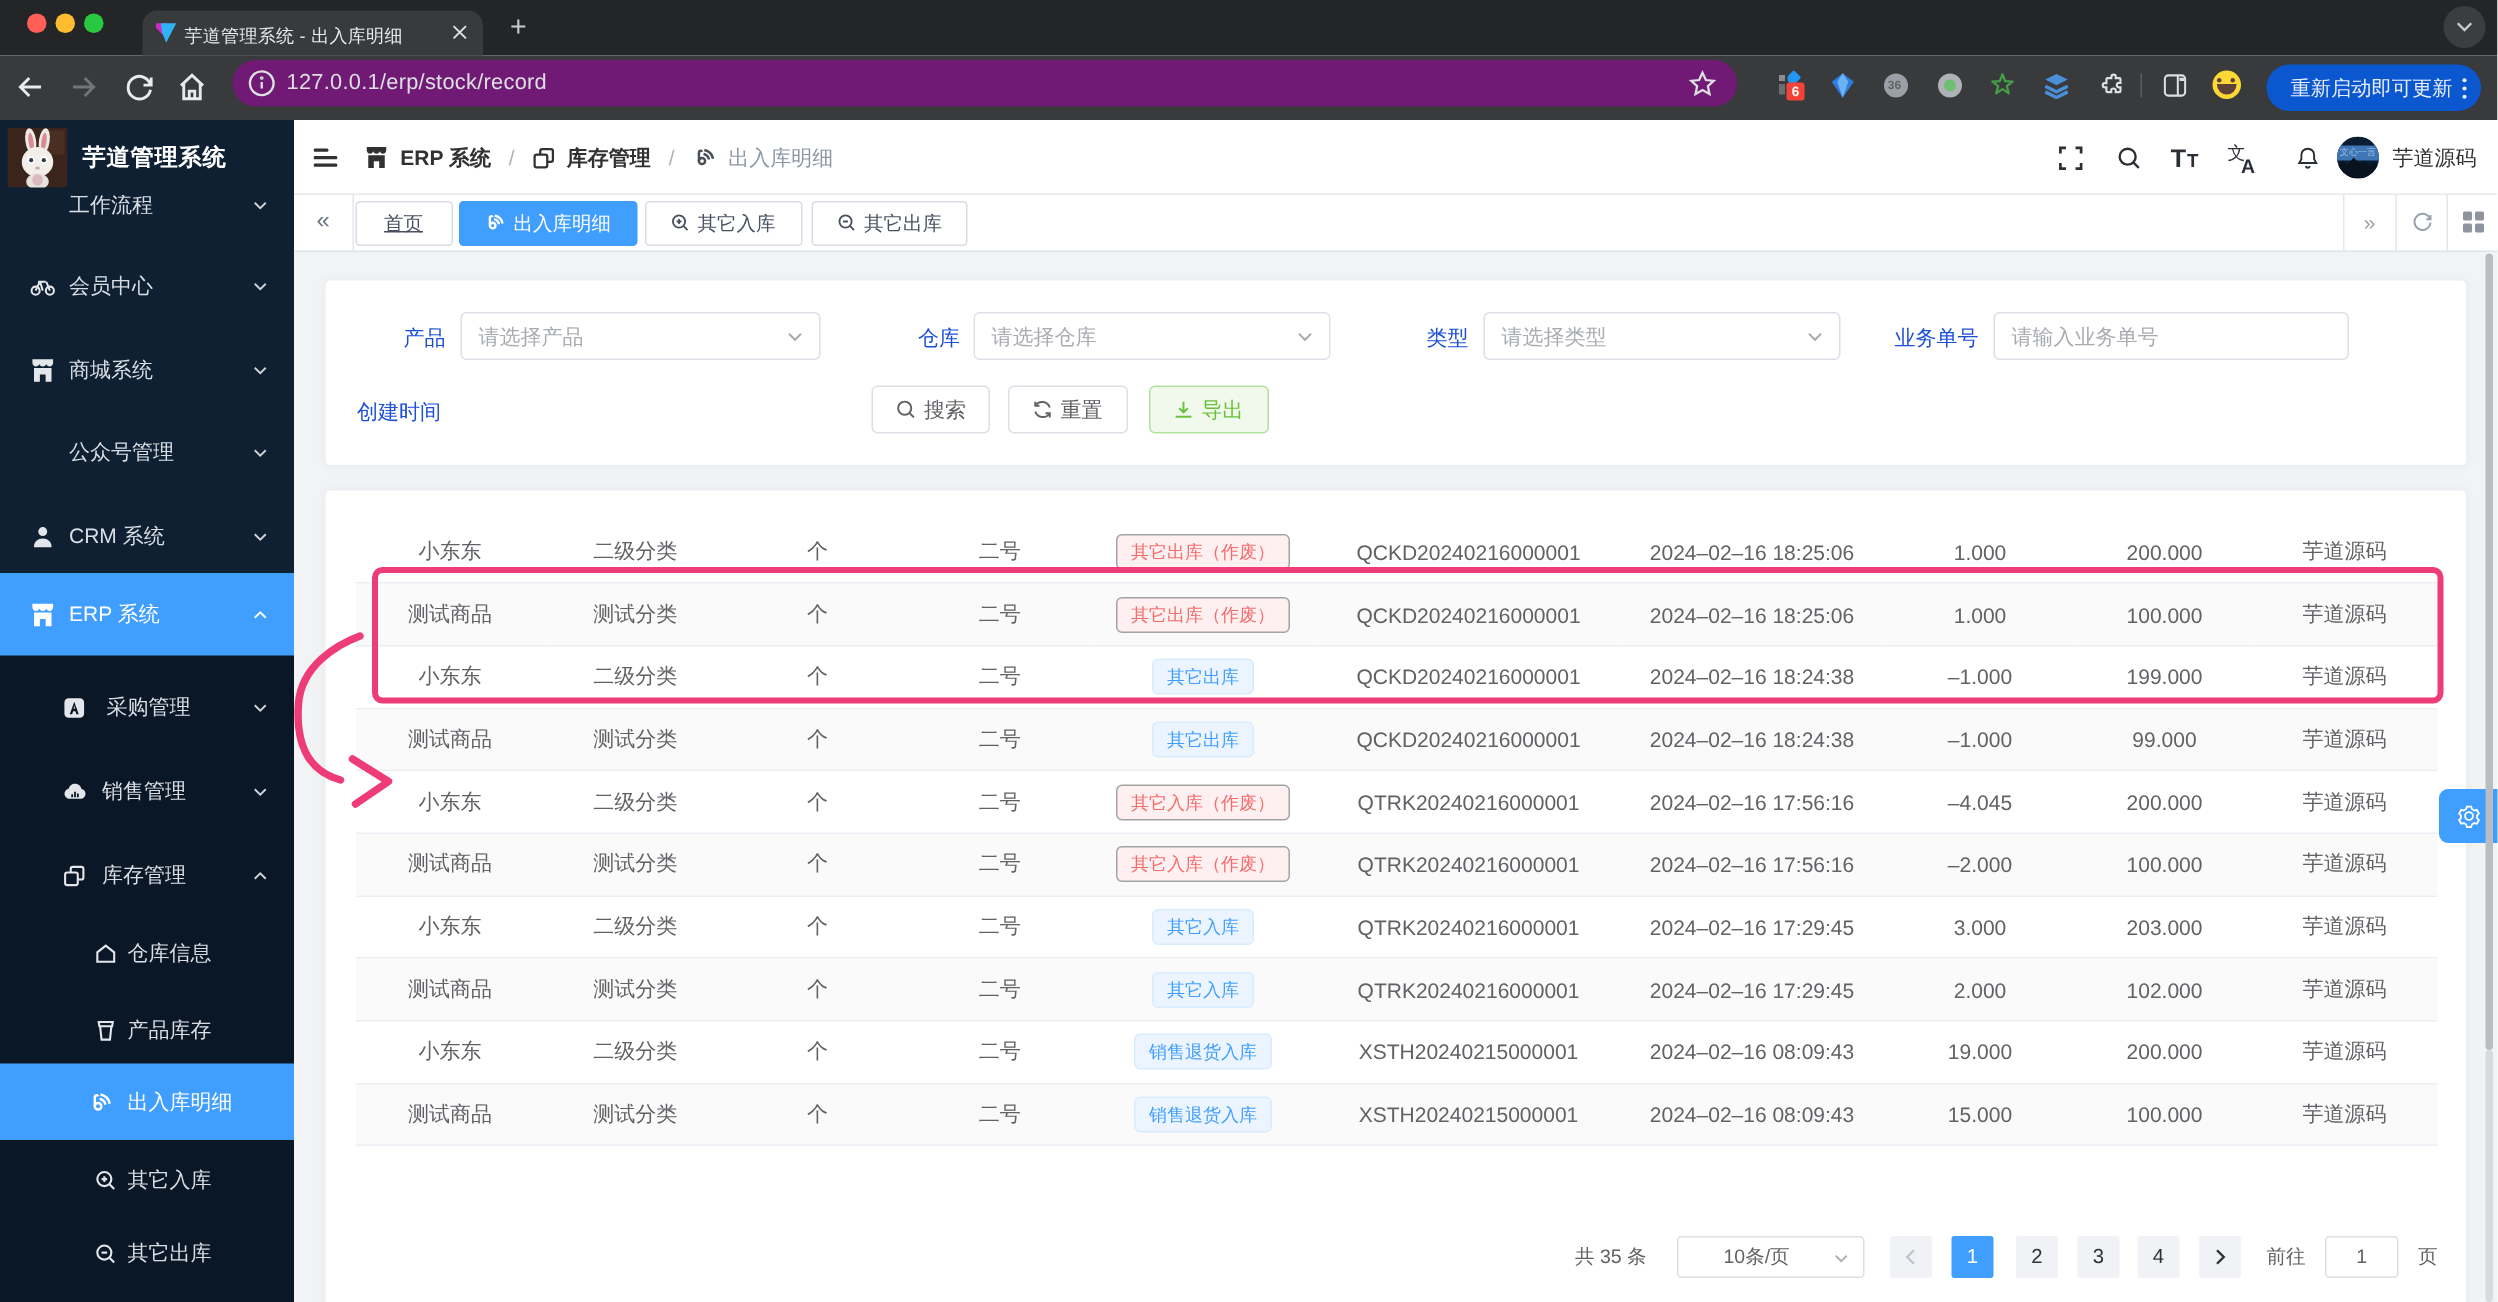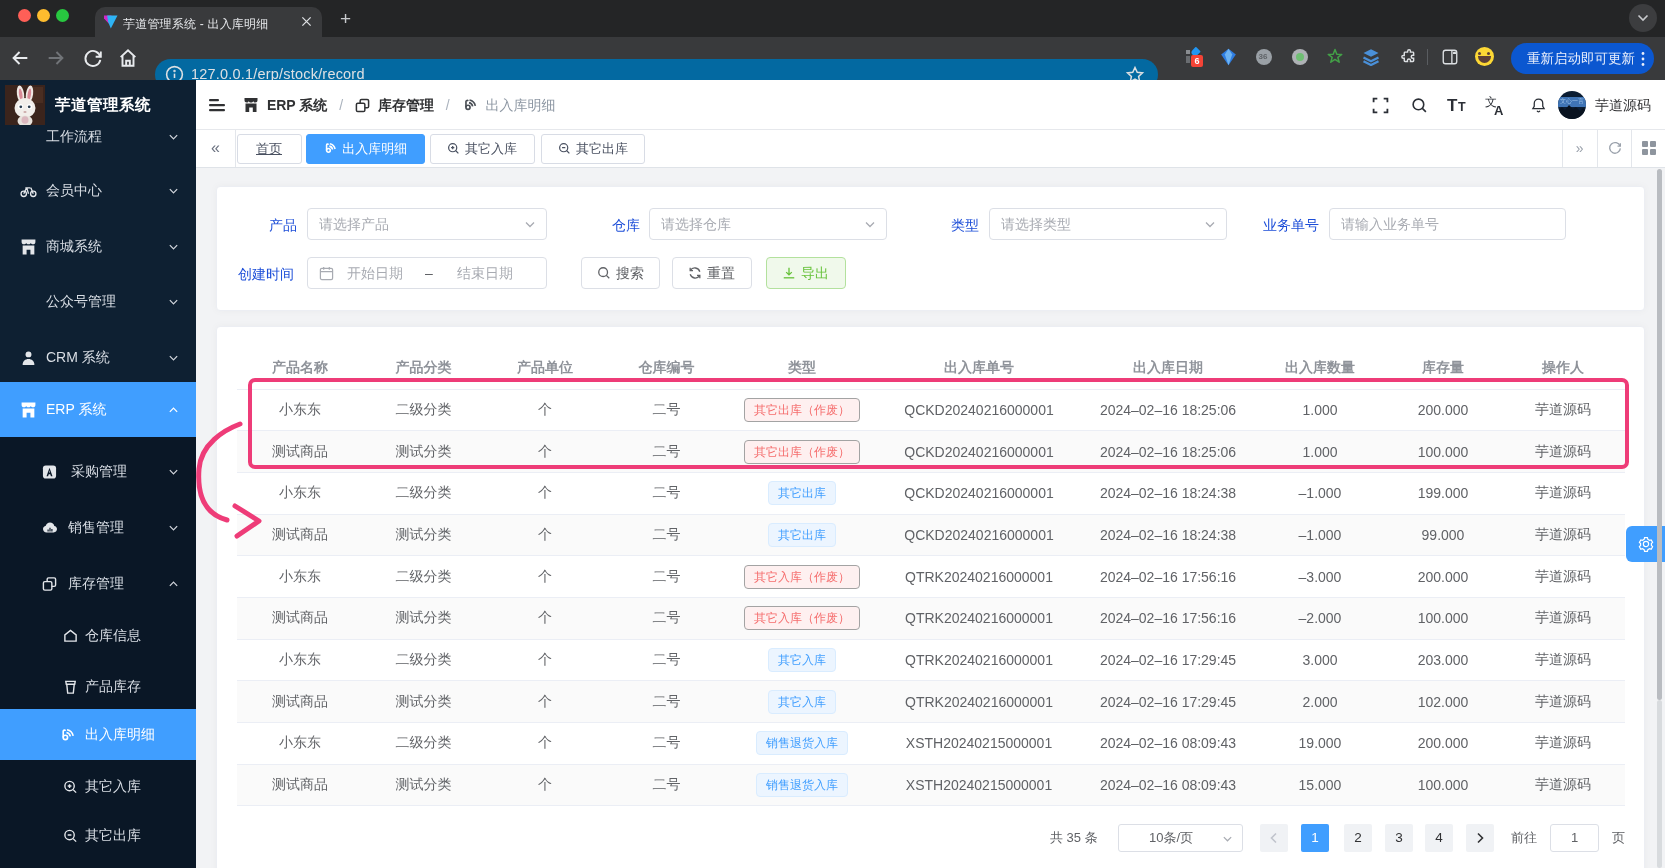--- a/index.html
+++ b/index.html
@@ -8,21 +8,21 @@
 
 #tabstrip { position:absolute; left:0; top:0; width:1665px; height:37px; background:#242526; }
 .tl { position:absolute; top:9px; width:13px; height:13px; border-radius:50%; }
 #tab { position:absolute; left:95px; top:7px; width:227px; height:30px; background:#393a3c; border-radius:10px 10px 0 0; color:#e8eaed; }
 #tab .title { position:absolute; left:28px; top:8.5px; font-size:12px; letter-spacing:0.2px; white-space:nowrap; }
 #tab .close { position:absolute; right:9px; top:7px; font-size:14px; color:#dfe1e4; }
 #newtab { position:absolute; left:340px; top:11px; color:#c8cacd; font-size:19px; font-weight:400; line-height:16px; }
 #tsearch { position:absolute; right:8px; top:4px; width:28px; height:28px; border-radius:50%; background:#3c3d3f; color:#c8cacd; text-align:center; line-height:26px; font-size:13px; }
 #toolbar { position:absolute; left:0; top:37px; width:1665px; height:43px; background:#393a3c; }
 .navic { position:absolute; top:10px; width:22px; height:22px; color:#dfe1e4; }
-#urlpill { position:absolute; left:155px; top:22px; width:1003px; height:31px; border-radius:16px; background:#0369a1; }
+#urlpill { position:absolute; left:155px; top:3px; width:1003px; height:31px; border-radius:16px; background:#701a75; }
 #urltxt { position:absolute; left:36px; top:7px; font-size:14.5px; color:#dde0e3; letter-spacing:0.2px; }
 
 #app { position:absolute; left:0; top:80px; width:1665px; height:788px; background:#fff; }
 #sidebar { position:absolute; left:0; top:0; width:196px; height:788px; background:#0e2032; overflow:hidden; }
 #sidebar .sub { position:absolute; left:0; top:357px; width:196px; height:431px; background:#0a1726; }
 .mi { position:absolute; left:0; width:196px; height:50px; color:#d9dee5; font-size:14px; }
 .mi .txt { position:absolute; top:50%; transform:translateY(-50%); white-space:nowrap; }
 .mi .arr { position:absolute; right:17px; top:50%; transform:translateY(-50%); color:#cfd3da; }
 .mi svg { position:absolute; top:50%; transform:translateY(-50%); }
 .mi.active { background:#409eff; color:#fff; } .mi.active .txt { color:#fff; }
@@ -412,29 +412,20 @@
             <span class="ph">请选择类型</span>
             <svg class="car" width="12" height="12" viewBox="0 0 12 12" fill="none" stroke="#a8abb2" stroke-width="1.3">
               <path d="M2 4.5l4 4 4-4"></path>
             </svg>
           </div>
         <div class="flabel" style="left:1046px;top:30px;">业务单号</div>
         <div class="finput" style="left:1112px;top:21px;width:237px;">
             <span class="ph">请输入业务单号</span>
           </div>
         <div class="flabel" style="left:21px;top:79px;">创建时间</div>
-        <div class="finput" style="left:90px;top:70px;width:240px;">
-          <svg style="position:absolute;left:11px;top:8px;" width="15" height="15" viewBox="0 0 16 16" fill="none" stroke="#a8abb2" stroke-width="1.3">
-              <rect x="1.5" y="2.5" width="13" height="12" rx="1.5"></rect>
-              <path d="M1.5 6h13M5 1v3M11 1v3"></path>
-            </svg>
-          <span class="ph" style="left:39px;">开始日期</span>
-          <span class="ph" style="left:117px;color:#606266;">–</span>
-          <span class="ph" style="left:149px;">结束日期</span>
-        </div>
         <div class="btn" style="left:364px;top:70px;width:79px;"><svg style="vertical-align:-2px;margin-right:5px;" width="14" height="14" viewBox="0 0 16 16" fill="none" stroke="#606266" stroke-width="1.5">
               <circle cx="7" cy="7" r="5"></circle>
               <path d="M10.7 10.7L14 14"></path>
             </svg><span style="line-height:30px;">搜索</span></div>
         <div class="btn" style="left:454.5px;top:70px;width:80px;"><svg style="vertical-align:-2px;margin-right:5px;" width="14" height="14" viewBox="0 0 16 16" fill="none" stroke="#606266" stroke-width="1.5">
               <path d="M13.5 6.5A6 6 0 0 0 2.7 5M2.5 9.5A6 6 0 0 0 13.3 11"></path>
               <path d="M2.5 2v3.2h3.2M13.5 14v-3.2h-3.2"></path>
             </svg><span style="line-height:30px;">重置</span></div>
         <div class="btn" style="left:548.5px;top:70px;width:80px;background:#f0f9eb;border-color:#b3e19d;color:#67c23a;"><svg style="vertical-align:-2px;margin-right:5px;" width="14" height="14" viewBox="0 0 16 16" fill="none" stroke="#67c23a" stroke-width="1.5">
               <path d="M8 2v8M4.8 7l3.2 3.2L11.2 7"></path>
@@ -449,32 +440,20 @@
               <col style="width:122px">
               <col style="width:121px">
               <col style="width:150px">
               <col style="width:204px">
               <col style="width:174px">
               <col style="width:130px">
               <col style="width:116px">
               <col style="width:124px">
             </colgroup>
           <tbody>
-              <tr>
-                <th>产品名称</th>
-                <th>产品分类</th>
-                <th>产品单位</th>
-                <th>仓库编号</th>
-                <th>类型</th>
-                <th>出入库单号</th>
-                <th>出入库日期</th>
-                <th>出入库数量</th>
-                <th>库存量</th>
-                <th>操作人</th>
-              </tr>
           <tr>
                 <td>小东东</td>
                 <td>二级分类</td>
                 <td>个</td>
                 <td>二号</td>
                 <td><span class="tagc tag-red">其它出库（作废）</span></td>
                 <td>QCKD20240216000001</td>
                 <td>2024–02–16 18:25:06</td>
                 <td>1.000</td>
                 <td>200.000</td>
@@ -517,21 +496,21 @@
                 <td>芋道源码</td>
               </tr>
           <tr>
                 <td>小东东</td>
                 <td>二级分类</td>
                 <td>个</td>
                 <td>二号</td>
                 <td><span class="tagc tag-red">其它入库（作废）</span></td>
                 <td>QTRK20240216000001</td>
                 <td>2024–02–16 17:56:16</td>
-                <td>–3.000</td>
+                <td>–4.045</td>
                 <td>200.000</td>
                 <td>芋道源码</td>
               </tr>
           <tr class="stripe">
                 <td>测试商品</td>
                 <td>测试分类</td>
                 <td>个</td>
                 <td>二号</td>
                 <td><span class="tagc tag-red">其它入库（作废）</span></td>
                 <td>QTRK20240216000001</td>

